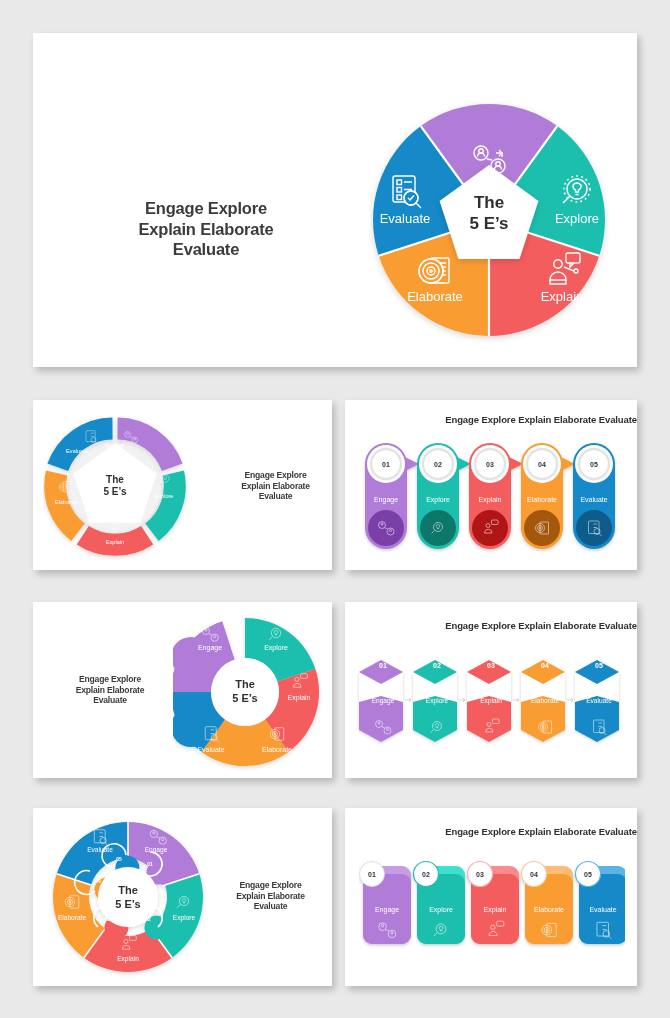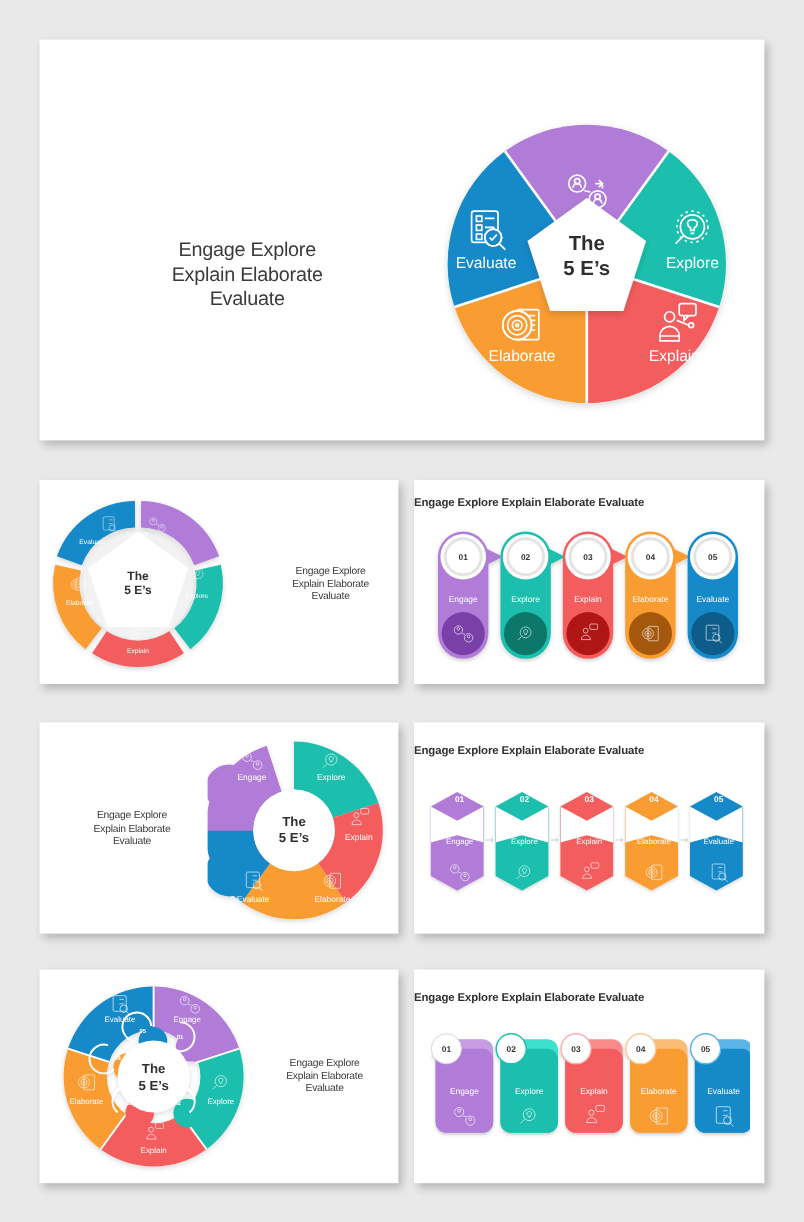--- a/index.html
+++ b/index.html
@@ -12,29 +12,29 @@
   }
   .slide{
     position:absolute;
     background:#ffffff;
     box-shadow:3px 4px 7px rgba(0,0,0,0.22);
     overflow:hidden;
   }
   
   .headline{
     color:#3b3b3b;
-    font-weight:normal;
+    font-weight:bold;
     text-align:center;
     line-height:1.25;
     letter-spacing:-0.2px;
   }
   .slide-title{
     color:#2f2f2f;
     font-weight:bold;
-    text-align:left;
+    text-align:right;
     font-size:9.5px;
     letter-spacing:-0.1px;
   }
   
   #slide1{left:33px;top:33px;width:604px;height:334px;}
   #s1-head{position:absolute;left:78px;top:165px;width:190px;font-size:16.5px;}
   #s1-wheel{position:absolute;left:336px;top:62px;width:240px;height:250px;}
   .wheel-svg{display:block;}
   .seg-label{fill:#ffffff;font-size:13px;font-family:"Liberation Sans",sans-serif;text-anchor:middle;}
   .seg-label-sm{fill:#ffffff;font-size:5.6px;font-family:"Liberation Sans",sans-serif;text-anchor:middle;}

